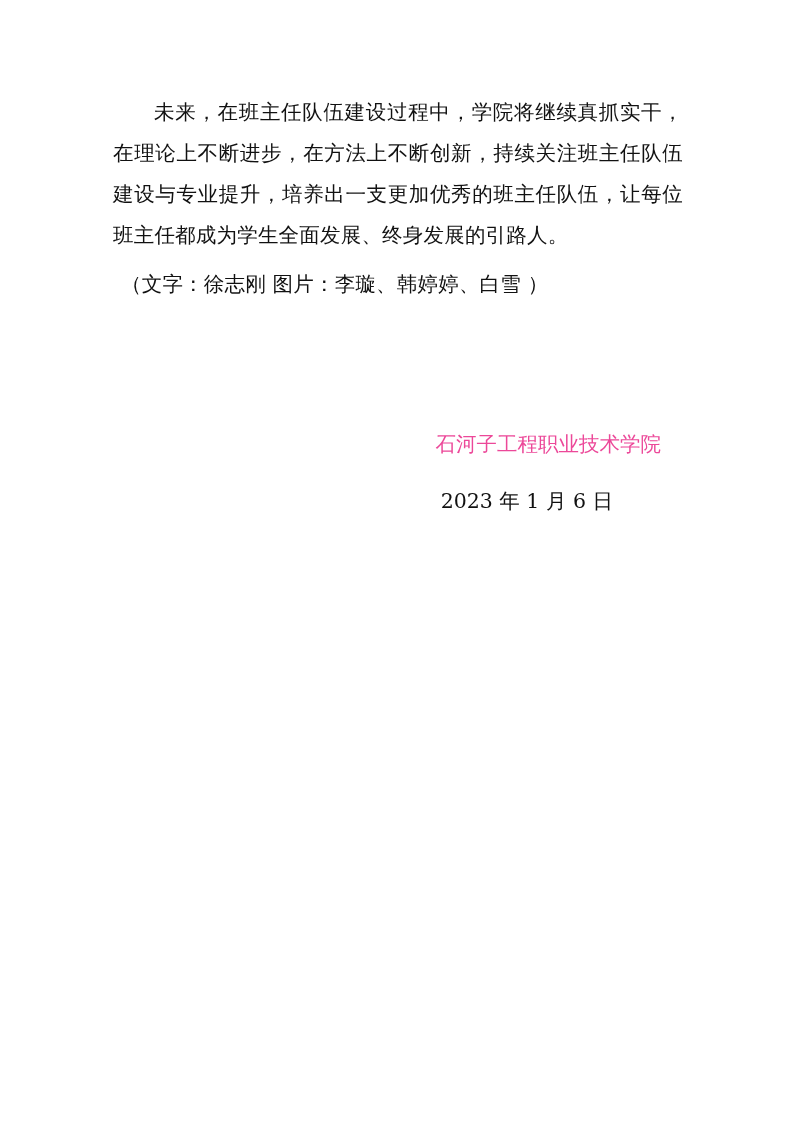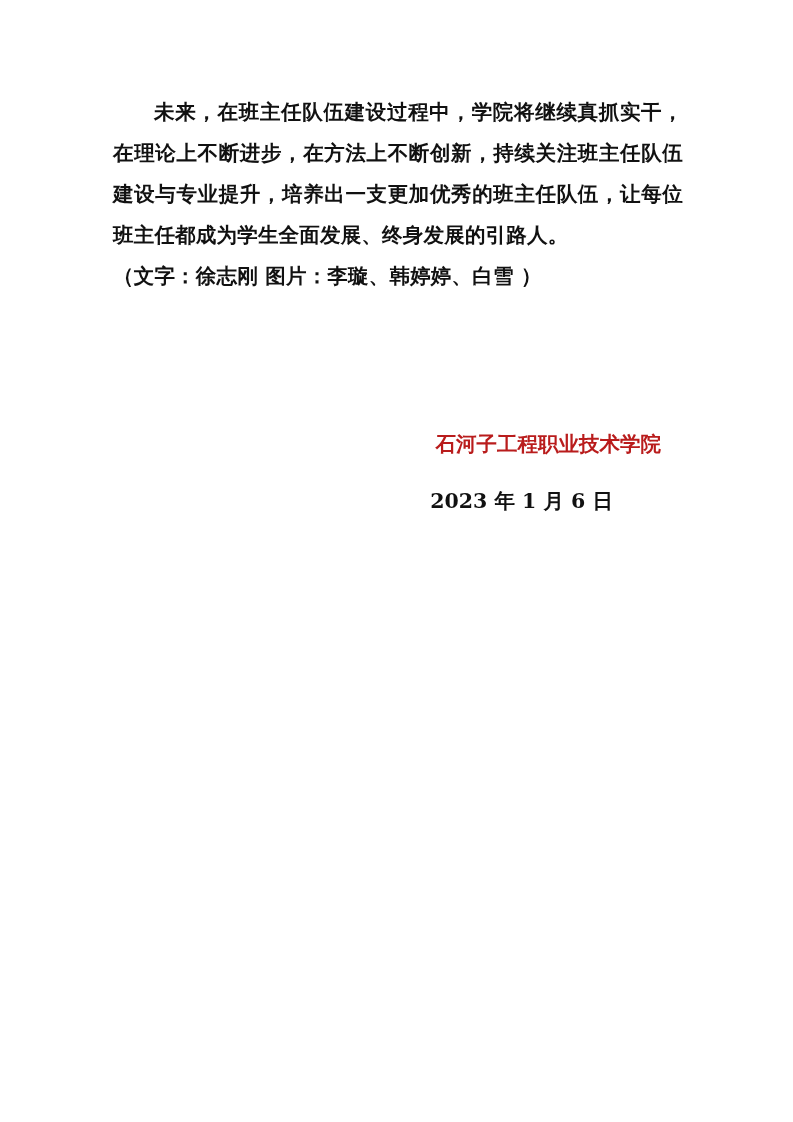--- a/index.html
+++ b/index.html
@@ -13,21 +13,20 @@
     font-family: "DejaVu Serif", "Liberation Serif", serif;
     color: #1a1a1a;
     overflow: hidden;
   }
   .page {
     position: relative;
     width: 666px;
     height: 1122px;
     background: #ffffff;
     box-sizing: border-box;
-    font-weight: bold;
   }
   .content {
     position: absolute;
     left: 113px;
     top: 92px;
     width: 570px;
   }
   .body-paragraph {
     font-size: 20.5px;
     line-height: 41px;
@@ -35,36 +34,36 @@
     text-align: justify;
     text-justify: inter-ideograph;
     margin: 0;
     color: #111111;
     font-family: "DejaVu Serif", "Liberation Serif", serif;
     text-indent: 41px;
   }
   .credit-line {
     font-size: 20.5px;
     line-height: 41px;
-    margin: 0;
+    margin: 8px;
     color: #111111;
     text-indent: 0;
     white-space: nowrap;
   }
   .signature-block {
     position: absolute;
     left: 113px;
     top: 424px;
     width: 570px;
     text-align: right;
   }
   .org-name {
     font-size: 20.5px;
     line-height: 41px;
-    color: #b91c1c;
+    color: #ec4899;
     margin: 0;
     padding-right: 22px;
     white-space: nowrap;
   }
   .doc-date {
     font-size: 20.5px;
     line-height: 41px;
     color: #111111;
     margin: 16px;
     padding-right: 54px;

